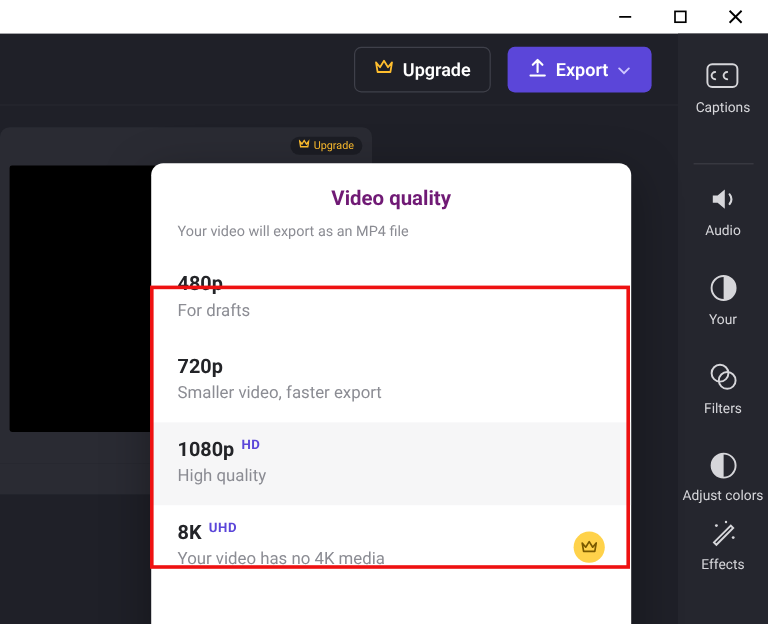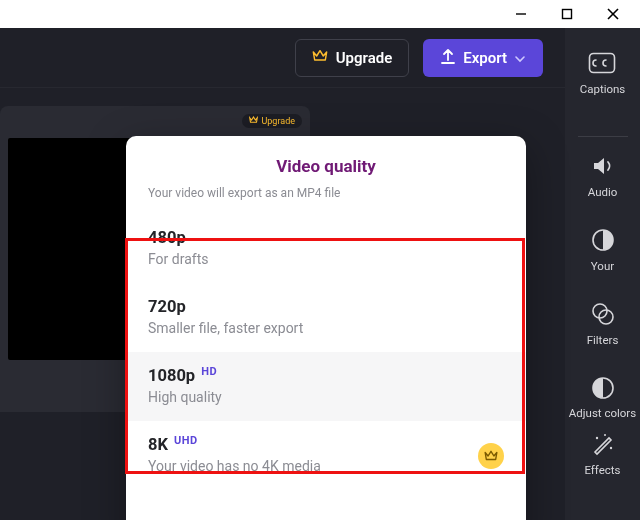--- a/index.html
+++ b/index.html
@@ -113,21 +113,21 @@
           <div class="opt">
             <div class="t">
                 <span class="name">480p</span>
               </div>
             <div class="desc">For drafts</div>
           </div>
           <div class="opt">
             <div class="t">
                 <span class="name">720p</span>
               </div>
-            <div class="desc">Smaller file, faster export</div>
+            <div class="desc">Smaller video, faster export</div>
           </div>
           <div class="opt sel">
             <div class="t">
               <span class="name">1080p</span>
               <span class="tag">HD</span>
             </div>
             <div class="desc">High quality</div>
           </div>
           <div class="opt">
             <div class="t">

